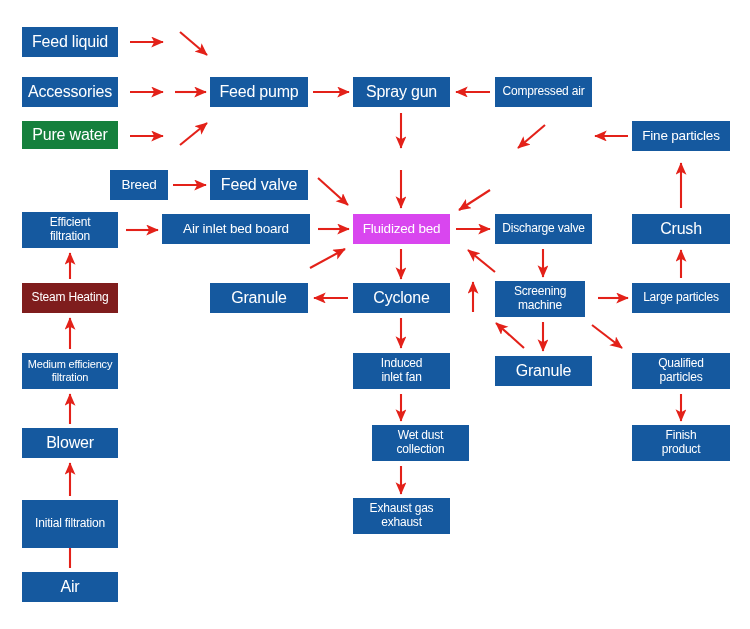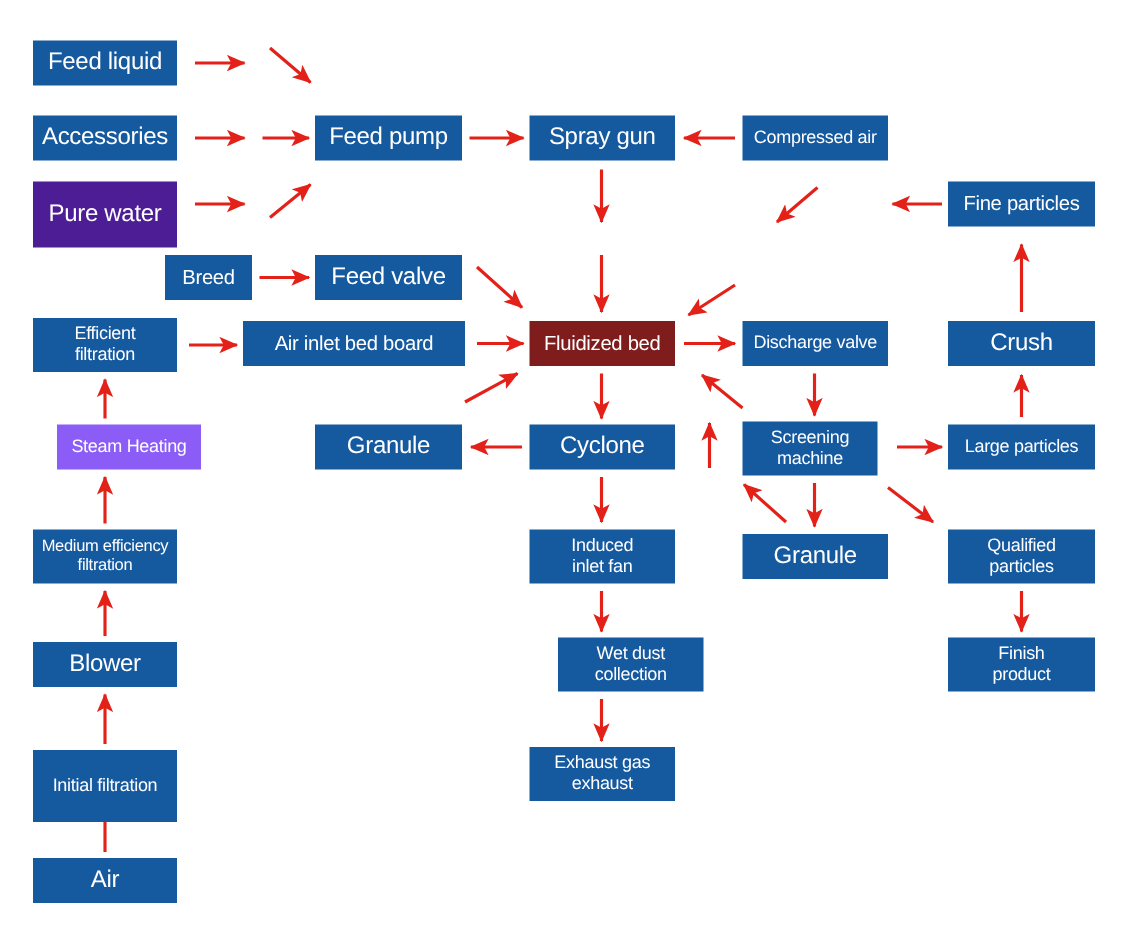--- a/index.html
+++ b/index.html
@@ -93,34 +93,34 @@
         <line x1="70" y1="496" x2="70" y2="463" stroke="#E32119"></line>
         <line x1="70" y1="424" x2="70" y2="394" stroke="#E32119"></line>
         <line x1="70" y1="349" x2="70" y2="318" stroke="#E32119"></line>
         <line x1="70" y1="279" x2="70" y2="253" stroke="#E32119"></line>
       </g>
   </svg>
 
   <div id="node-layer">
       <div class="node fs-lg" style="left: 22px; top: 27px; width: 96px; height: 30px; background: rgb(21, 89, 159); color: rgb(255, 255, 255);">Feed liquid</div>
       <div class="node fs-lg" style="left: 22px; top: 77px; width: 96px; height: 30px; background: rgb(21, 89, 159); color: rgb(255, 255, 255);">Accessories</div>
-      <div class="node fs-lg" style="left: 22px; top: 121px; width: 96px; height: 44px; background: #4c1d95; color: rgb(255, 255, 255);">Pure water</div>
+      <div class="node fs-lg" style="left: 22px; top: 121px; width: 96px; height: 28px; background: #15803d; color: rgb(255, 255, 255);">Pure water</div>
       <div class="node fs-md" style="left: 110px; top: 170px; width: 58px; height: 30px; background: rgb(21, 89, 159); color: rgb(255, 255, 255);">Breed</div>
       <div class="node fs-lg" style="left: 210px; top: 77px; width: 98px; height: 30px; background: rgb(21, 89, 159); color: rgb(255, 255, 255);">Feed pump</div>
       <div class="node fs-lg" style="left: 353px; top: 77px; width: 97px; height: 30px; background: rgb(21, 89, 159); color: rgb(255, 255, 255);">Spray gun</div>
       <div class="node fs-sm" style="left: 495px; top: 77px; width: 97px; height: 30px; background: rgb(21, 89, 159); color: rgb(255, 255, 255);">Compressed air</div>
       <div class="node fs-md" style="left: 632px; top: 121px; width: 98px; height: 30px; background: rgb(21, 89, 159); color: rgb(255, 255, 255);">Fine particles</div>
       <div class="node fs-lg" style="left: 210px; top: 170px; width: 98px; height: 30px; background: rgb(21, 89, 159); color: rgb(255, 255, 255);">Feed valve</div>
       <div class="node fs-sm" style="left: 22px; top: 212px; width: 96px; height: 36px; background: rgb(21, 89, 159); color: rgb(255, 255, 255);">Efficient
 filtration</div>
       <div class="node fs-md" style="left: 162px; top: 214px; width: 148px; height: 30px; background: rgb(21, 89, 159); color: rgb(255, 255, 255);">Air inlet bed board</div>
-      <div class="node fs-md" style="left: 353px; top: 214px; width: 97px; height: 30px; background: #7f1d1d; color: rgb(255, 255, 255);">Fluidized bed</div>
+      <div class="node fs-md" style="left: 353px; top: 214px; width: 97px; height: 30px; background: #d946ef; color: rgb(255, 255, 255);">Fluidized bed</div>
       <div class="node fs-sm" style="left: 495px; top: 214px; width: 97px; height: 30px; background: rgb(21, 89, 159); color: rgb(255, 255, 255);">Discharge valve</div>
       <div class="node fs-lg" style="left: 632px; top: 214px; width: 98px; height: 30px; background: rgb(21, 89, 159); color: rgb(255, 255, 255);">Crush</div>
-      <div class="node fs-sm" style="left: 38px; top: 283px; width: 96px; height: 30px; background: #8b5cf6; color: rgb(255, 255, 255);">Steam Heating</div>
+      <div class="node fs-sm" style="left: 22px; top: 283px; width: 96px; height: 30px; background: #7f1d1d; color: rgb(255, 255, 255);">Steam Heating</div>
       <div class="node fs-lg" style="left: 210px; top: 283px; width: 98px; height: 30px; background: rgb(21, 89, 159); color: rgb(255, 255, 255);">Granule</div>
       <div class="node fs-lg" style="left: 353px; top: 283px; width: 97px; height: 30px; background: rgb(21, 89, 159); color: rgb(255, 255, 255);">Cyclone</div>
       <div class="node fs-sm" style="left: 495px; top: 281px; width: 90px; height: 36px; background: rgb(21, 89, 159); color: rgb(255, 255, 255);">Screening
 machine</div>
       <div class="node fs-sm" style="left: 632px; top: 283px; width: 98px; height: 30px; background: rgb(21, 89, 159); color: rgb(255, 255, 255);">Large particles</div>
       <div class="node fs-xs" style="left: 22px; top: 353px; width: 96px; height: 36px; background: rgb(21, 89, 159); color: rgb(255, 255, 255);">Medium efficiency
 filtration</div>
       <div class="node fs-sm" style="left: 353px; top: 353px; width: 97px; height: 36px; background: rgb(21, 89, 159); color: rgb(255, 255, 255);">Induced
 inlet fan</div>
       <div class="node fs-lg" style="left: 495px; top: 356px; width: 97px; height: 30px; background: rgb(21, 89, 159); color: rgb(255, 255, 255);">Granule</div>

